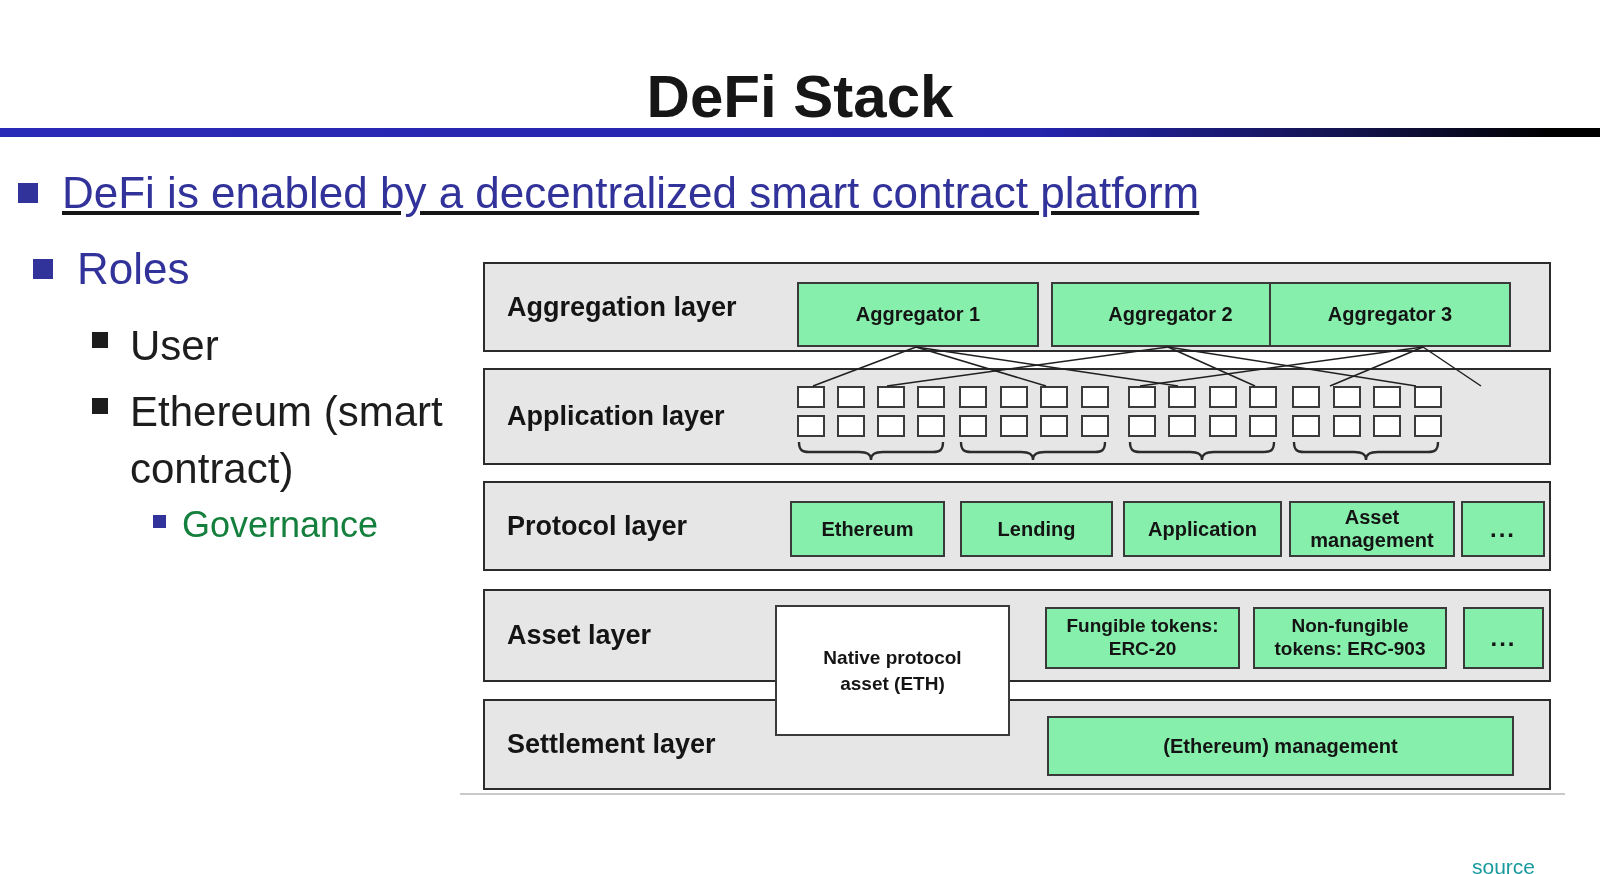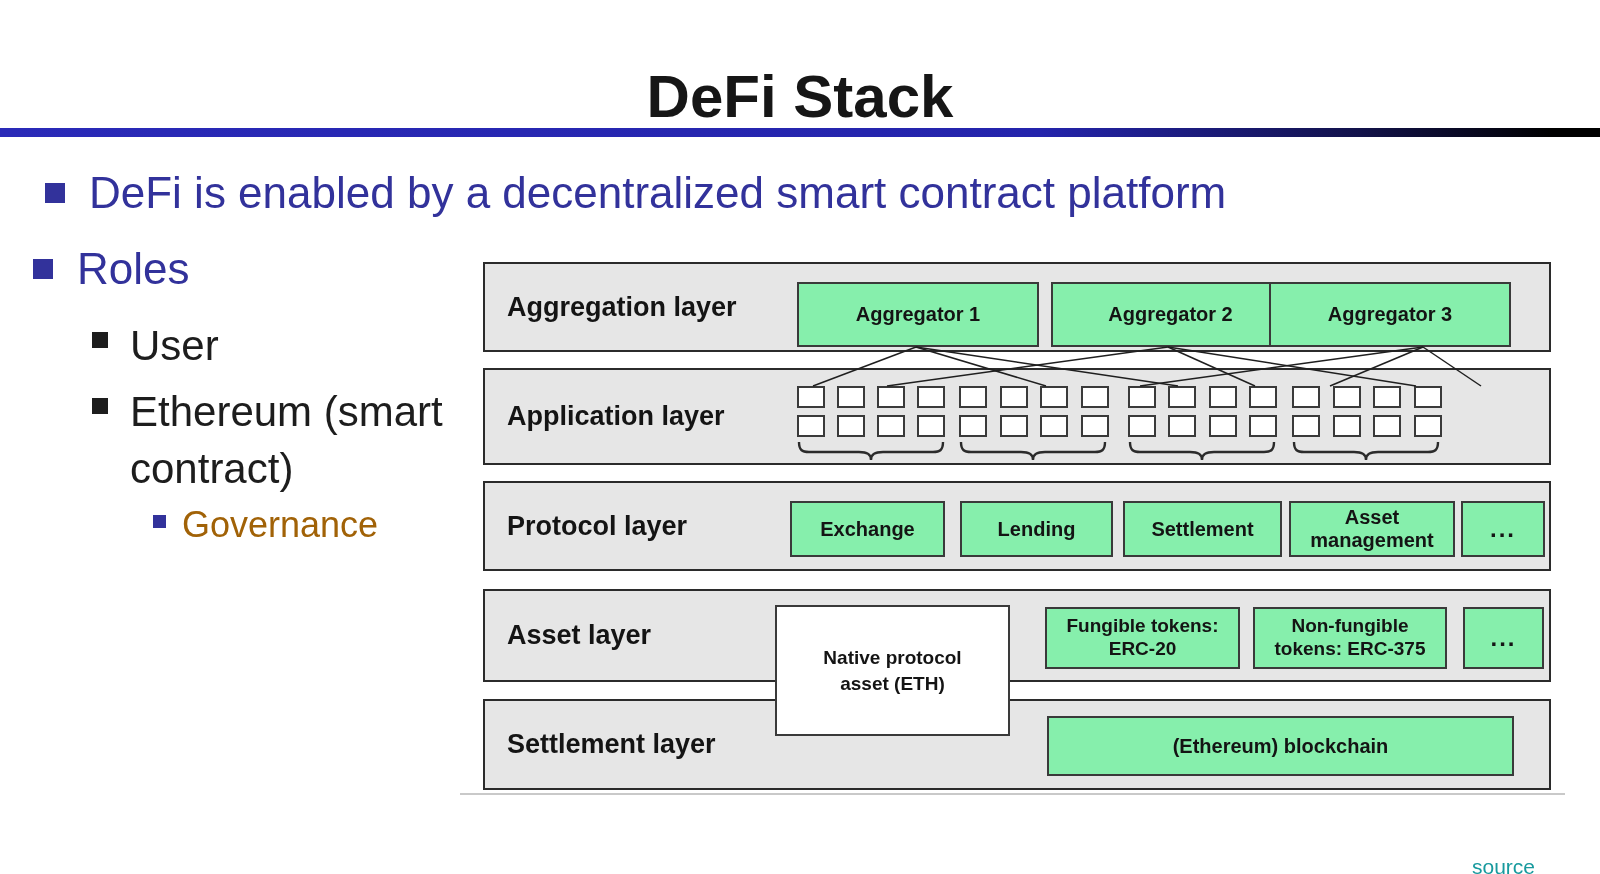--- a/index.html
+++ b/index.html
@@ -26,21 +26,21 @@
   }
 
   
   .bullet{position:absolute;display:flex;align-items:flex-start;}
   .bullet .sq{flex:0 0 auto;display:block;}
   .sq-blue-lg{width:20px;height:20px;background:#32329b;margin-top:15px;margin-right:24px;}
   .sq-black{width:16px;height:16px;background:#1d1d1d;margin-top:14px;margin-right:22px;}
   .sq-blue-sm{width:13px;height:13px;background:#32329b;margin-top:12px;margin-right:16px;}
   .b-l1{font-size:44px;color:#32329b;line-height:1.15;}
   .b-l2{font-size:42px;color:#1d1d1d;line-height:1.35;}
-  .b-l3{font-size:36px;color:#a16207;line-height:1.2;}
+  .b-l3{font-size:36px;color:#15803d;line-height:1.2;}
 
   
   .diagram{position:absolute;left:483px;top:262px;width:1072px;height:528px;}
   .layer{
     position:absolute;left:0;width:1068px;
     background:#e6e6e6;border:2px solid #2b2b2b;
     box-sizing:border-box;
   }
   .layer-label{
     position:absolute;left:22px;top:0;height:100%;
@@ -91,21 +91,21 @@
   }
 </style>
 </head>
 <body>
 
 <div class="slide">
 
   <h1 class="title">DeFi Stack</h1>
   <div class="title-rule"></div>
 
-  <div class="bullet" style="left:45px;top:168px;">
+  <div class="bullet" style="left:18px;top:168px;text-decoration:underline;">
     <span class="sq sq-blue-lg"></span>
     <span class="b-l1">DeFi is enabled by a decentralized smart contract platform</span>
   </div>
   <div class="bullet" style="left:33px;top:244px;">
     <span class="sq sq-blue-lg"></span>
     <span class="b-l1">Roles</span>
   </div>
   <div class="bullet" style="left:92px;top:318px;">
     <span class="sq sq-black"></span>
     <span class="b-l2">User</span>
@@ -191,37 +191,37 @@
             <div class="app-box"></div>
         </div>
         <svg class="brace" viewBox="0 0 148 20" preserveAspectRatio="none">
           <path d="M2,1 C2,9 5,11 12,11 L62,11 C70,11 74,13 74,19 C74,13 78,11 86,11 L136,11 C143,11 146,9 146,1" fill="none" stroke="#2b2b2b" stroke-width="2.4"></path>
         </svg>
       </div>
     </div>
 
     <div class="layer" style="top:219px;height:90px;">
       <div class="layer-label">Protocol layer</div>
-      <div class="wbox proto-box" style="left:305px;width:155px;">Exchange</div>
+      <div class="wbox proto-box" style="left:305px;width:155px;">Ethereum</div>
       <div class="wbox proto-box" style="left:475px;width:153px;">Lending</div>
-      <div class="wbox proto-box" style="left:638px;width:159px;">Settlement</div>
+      <div class="wbox proto-box" style="left:638px;width:159px;">Application</div>
       <div class="wbox proto-box" style="left:804px;width:166px;padding:0 6px;">Asset management</div>
       <div class="wbox proto-box dots-box" style="left:976px;width:84px;">...</div>
     </div>
 
     <div class="layer" style="top:327px;height:93px;">
       <div class="layer-label">Asset layer</div>
       <div class="wbox asset-box" style="left:560px;width:195px;">Fungible tokens: ERC-20</div>
-      <div class="wbox asset-box" style="left:768px;width:194px;">Non-fungible tokens: ERC-375</div>
+      <div class="wbox asset-box" style="left:768px;width:194px;">Non-fungible tokens: ERC-903</div>
       <div class="wbox asset-box dots-box" style="left:978px;width:81px;">...</div>
     </div>
 
     <div class="layer" style="top:437px;height:91px;">
       <div class="layer-label">Settlement layer</div>
-      <div class="wbox settle-box" style="left:562px;width:467px;">(Ethereum) blockchain</div>
+      <div class="wbox settle-box" style="left:562px;width:467px;">(Ethereum) management</div>
     </div>
 
     <div class="native-box">Native protocol asset (ETH)</div>
   </div>
 
   <svg class="lines-overlay" viewBox="0 0 1600 874">
     <g stroke="#1f1f1f" stroke-width="1.5">
       <line x1="916" y1="347" x2="813" y2="386"></line>
       <line x1="916" y1="347" x2="1046" y2="386"></line>
       <line x1="916" y1="347" x2="1178" y2="386"></line>

